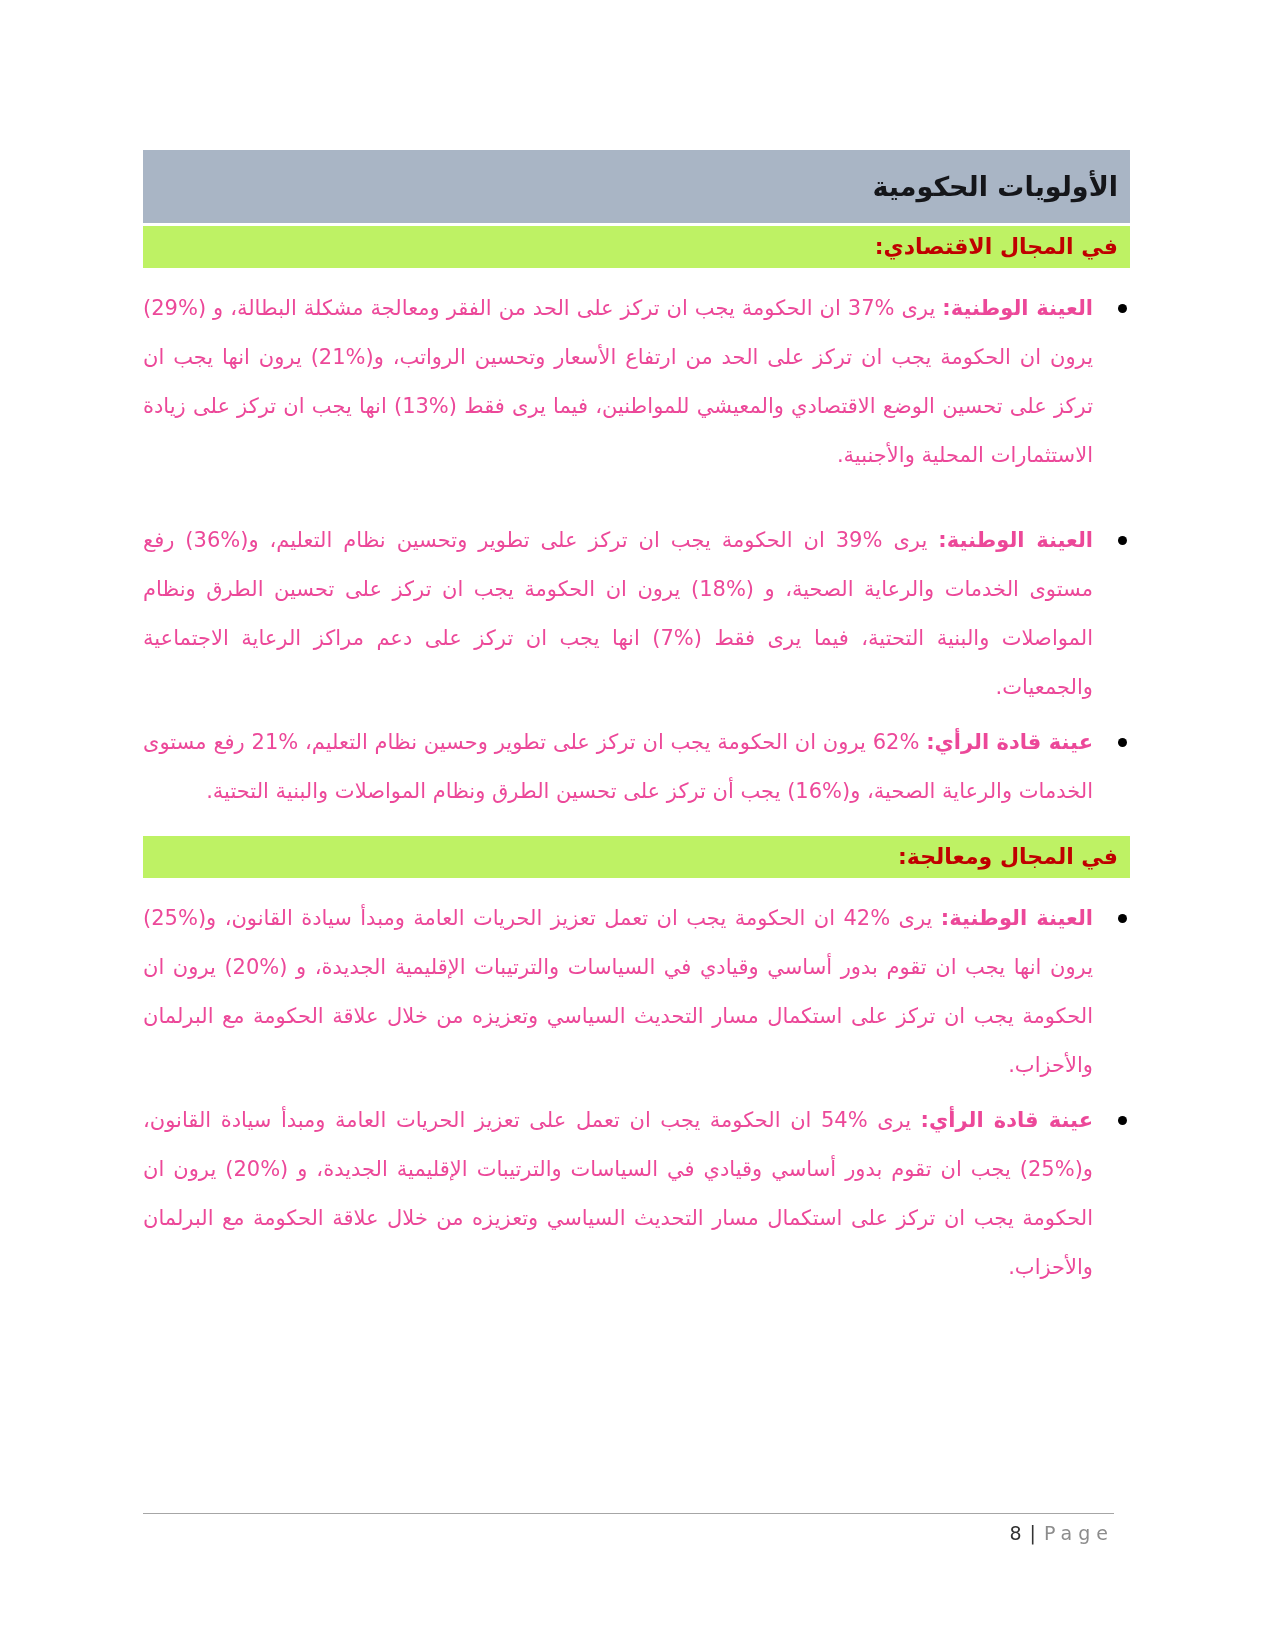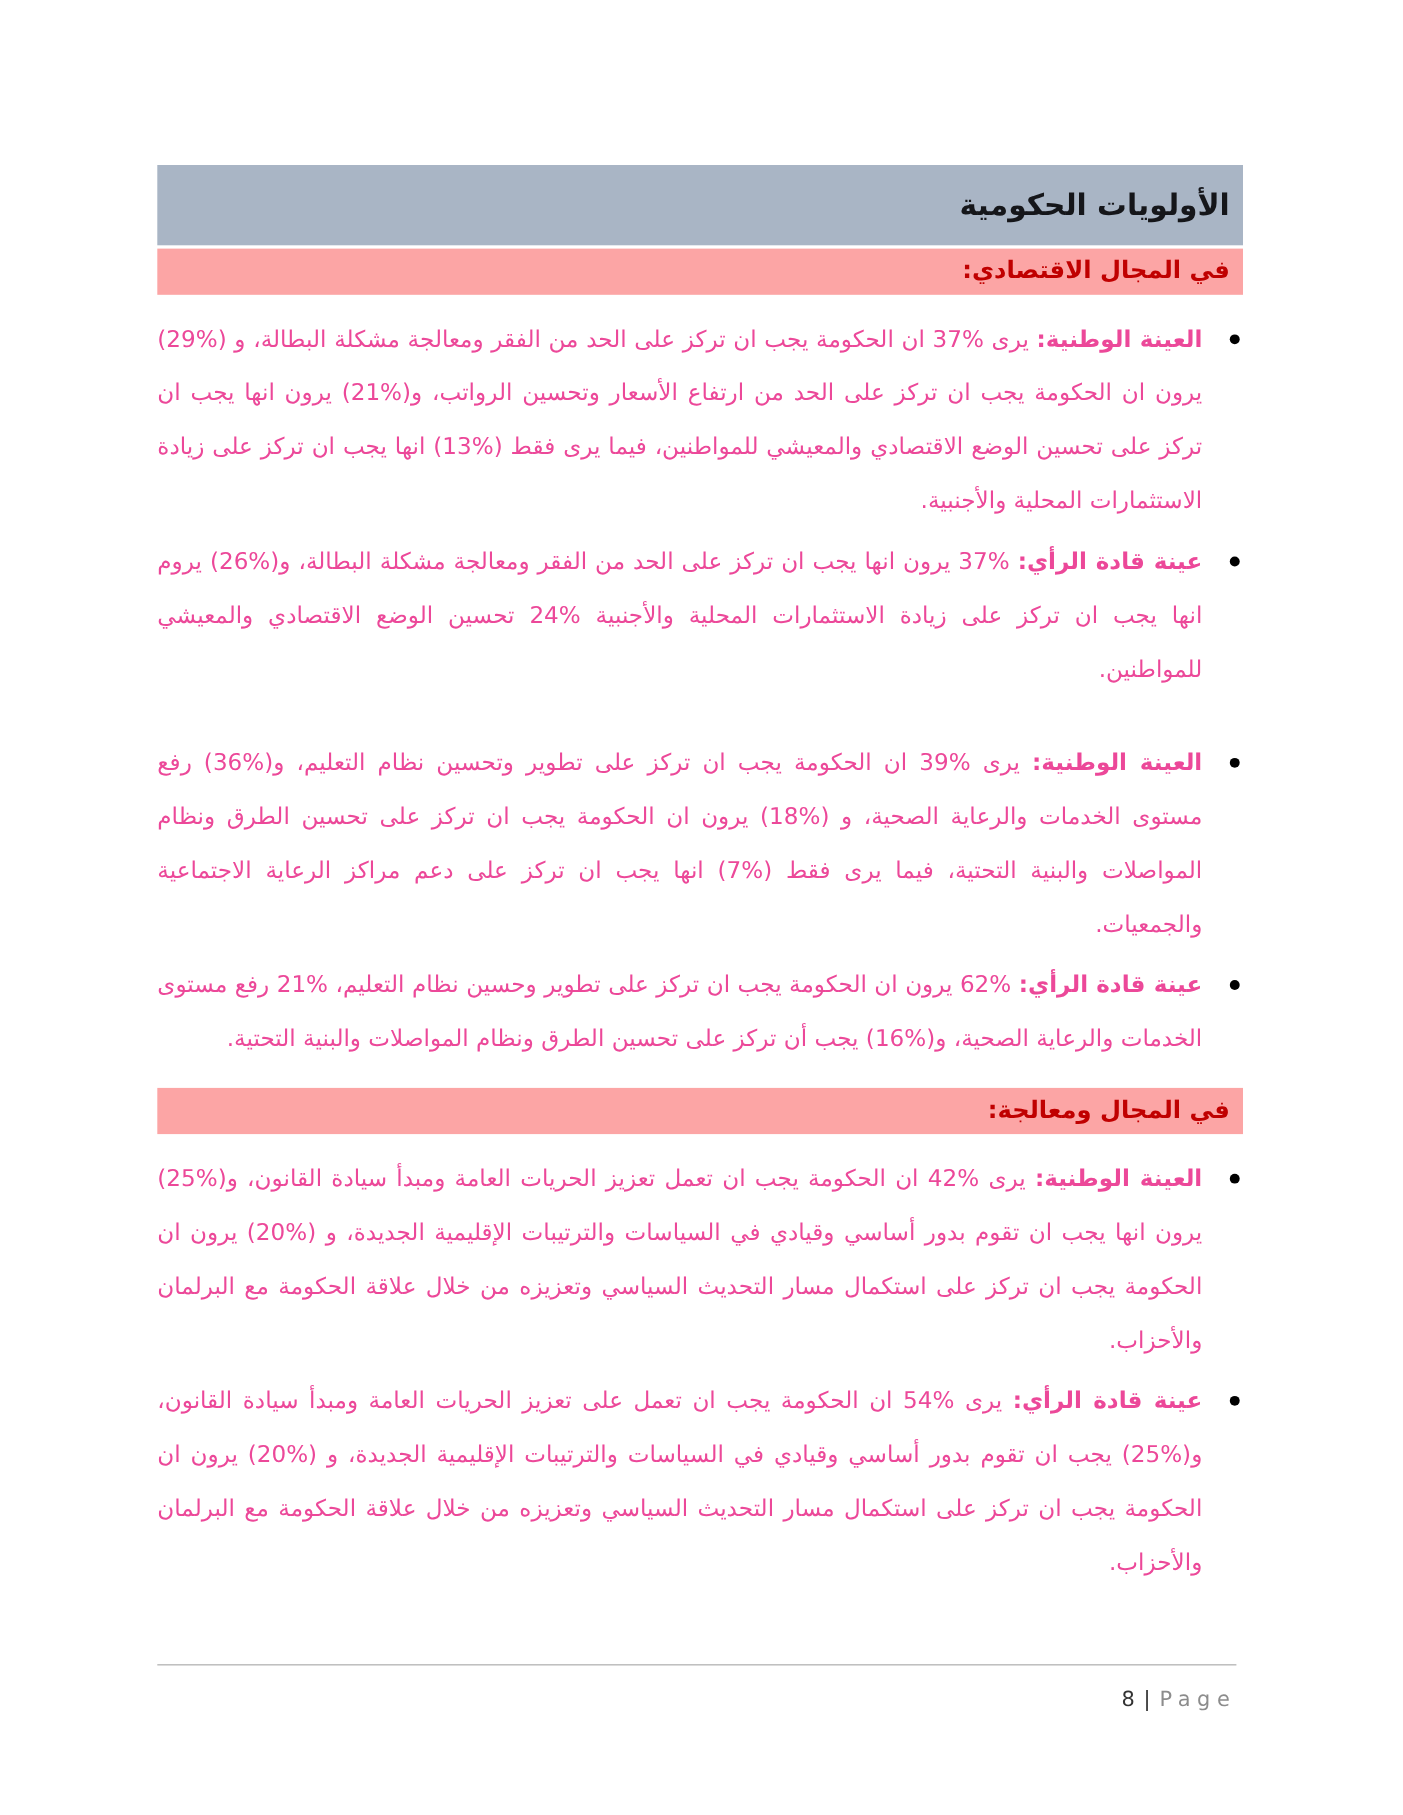--- a/index.html
+++ b/index.html
@@ -18,21 +18,21 @@
   }
   .title-bar{
     height:73px;line-height:73px;
     background:#a9b5c5;
     padding:0 12px;
     font-size:27px;font-weight:bold;color:#15161a;
     margin-bottom:3px;
   }
   .section-bar{
     height:42px;line-height:42px;
-    background:#fca5a5;
+    background:#bef264;
     padding:0 12px;
     font-size:22px;font-weight:bold;color:#c00000;
   }
   ul.bullets{
     list-style:none;
     margin:0;padding:16px 0 14px 0;
   }
   ul.bullets li{
     position:relative;
     padding-right:37px;
@@ -44,24 +44,24 @@
   }
   ul.bullets li .dot{
     position:absolute;
     top:20px;right:3px;
     width:9px;height:9px;border-radius:50%;
     background:#000000;
   }
   ul.bullets li .lead{font-weight:bold;}
   .footer{
     position:absolute;
-    top:1513px;left:143px;right:151px;
+    top:1513px;left:143px;right:161px;
     direction:ltr;
     border-top:1px solid #a6a6a6;
-    padding-top:20px;
+    padding-top:8px;
     text-align:right;
     font-size:19px;
   }
   .footer .pnum{color:#333333;margin-right:8px;}
   .footer .pbar{color:#333333;margin-right:8px;}
   .footer .plabel{color:#8c8c8c;letter-spacing:6px;}
 </style>
 </head>
 <body>
 
@@ -72,24 +72,20 @@
       <span>الأولويات الحكومية</span>
     </div>
 
     <div class="section-bar">
       <span>في المجال الاقتصادي:</span>
     </div>
     <ul class="bullets">
       <li>
         <span class="dot"></span>
         <span class="lead">العينة الوطنية:</span><span class="btxt"> يرى %37 ان الحكومة يجب ان تركز على الحد من الفقر ومعالجة مشكلة البطالة، و (%29) يرون ان الحكومة يجب ان تركز على الحد من ارتفاع الأسعار وتحسين الرواتب، و(%21) يرون انها يجب ان تركز على تحسين الوضع الاقتصادي والمعيشي للمواطنين، فيما يرى فقط (%13) انها يجب ان تركز على زيادة الاستثمارات المحلية والأجنبية.</span>
-      </li>
-      <li>
-        <span class="dot"></span>
-        <span class="lead">عينة قادة الرأي:</span><span class="btxt"> %37 يرون انها يجب ان تركز على الحد من الفقر ومعالجة مشكلة البطالة، و(%26) يروم انها يجب ان تركز على زيادة الاستثمارات المحلية والأجنبية %24 تحسين الوضع الاقتصادي والمعيشي للمواطنين.</span>
       </li>
     </ul>
 
     <ul class="bullets">
       <li>
         <span class="dot"></span>
         <span class="lead">العينة الوطنية:</span><span class="btxt"> يرى %39 ان الحكومة يجب ان تركز على تطوير وتحسين نظام التعليم، و(%36) رفع مستوى الخدمات والرعاية الصحية، و (%18) يرون ان الحكومة يجب ان تركز على تحسين الطرق ونظام المواصلات والبنية التحتية، فيما يرى فقط (%7) انها يجب ان تركز على دعم مراكز الرعاية الاجتماعية والجمعيات.</span>
       </li>
       <li>
         <span class="dot"></span>

